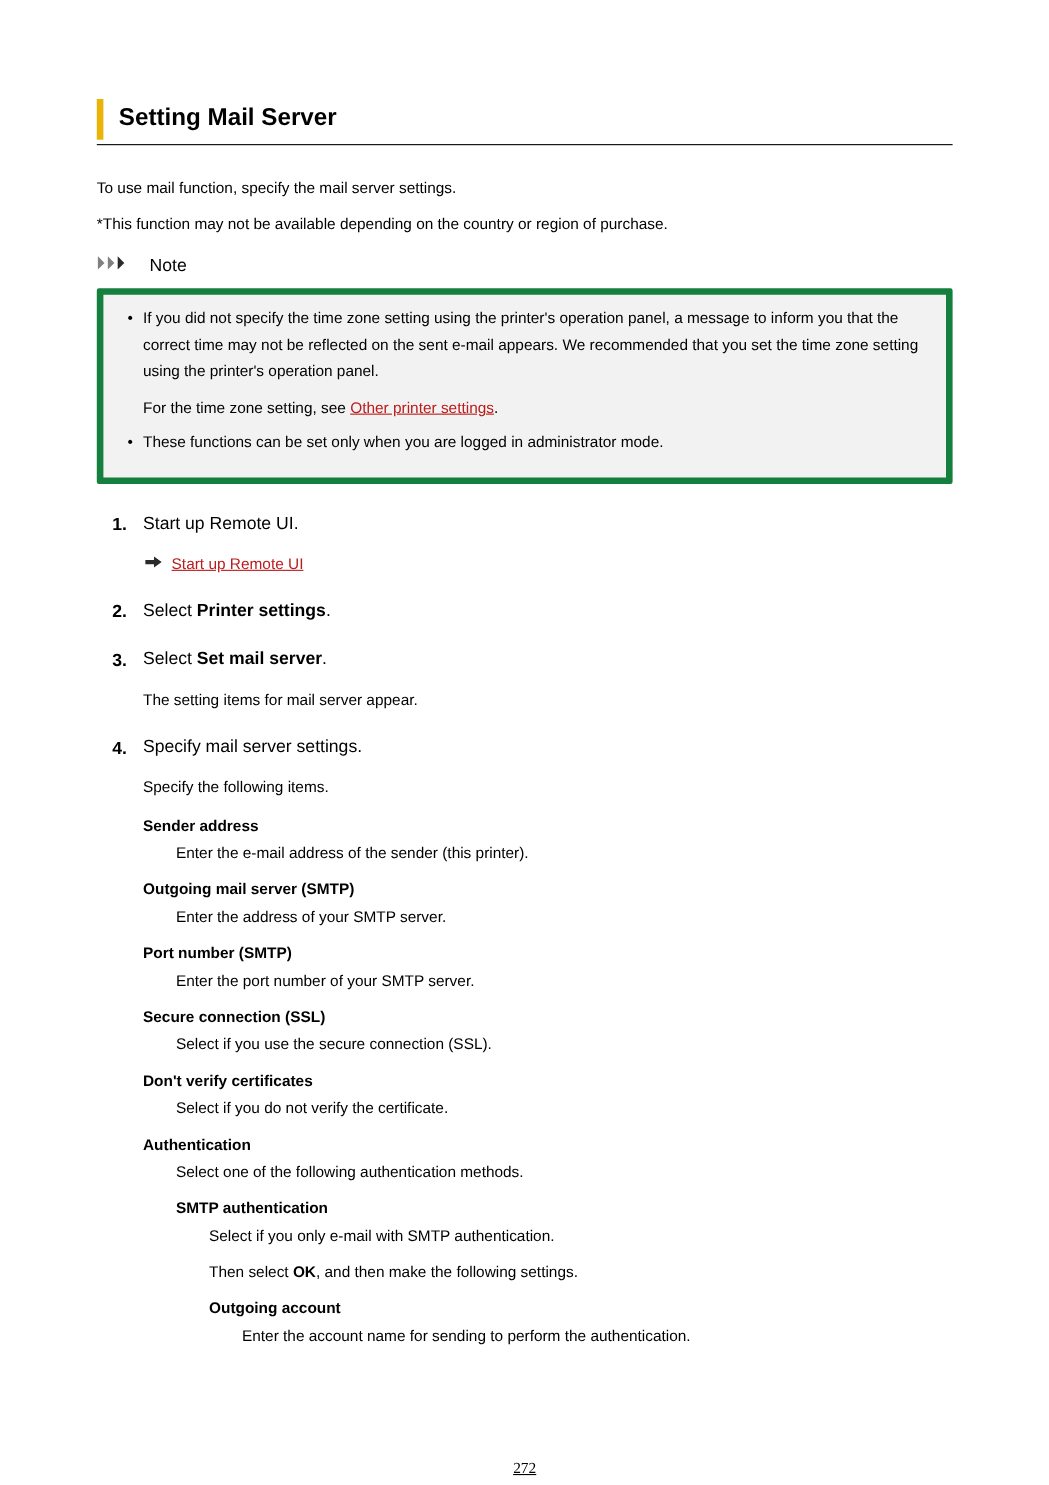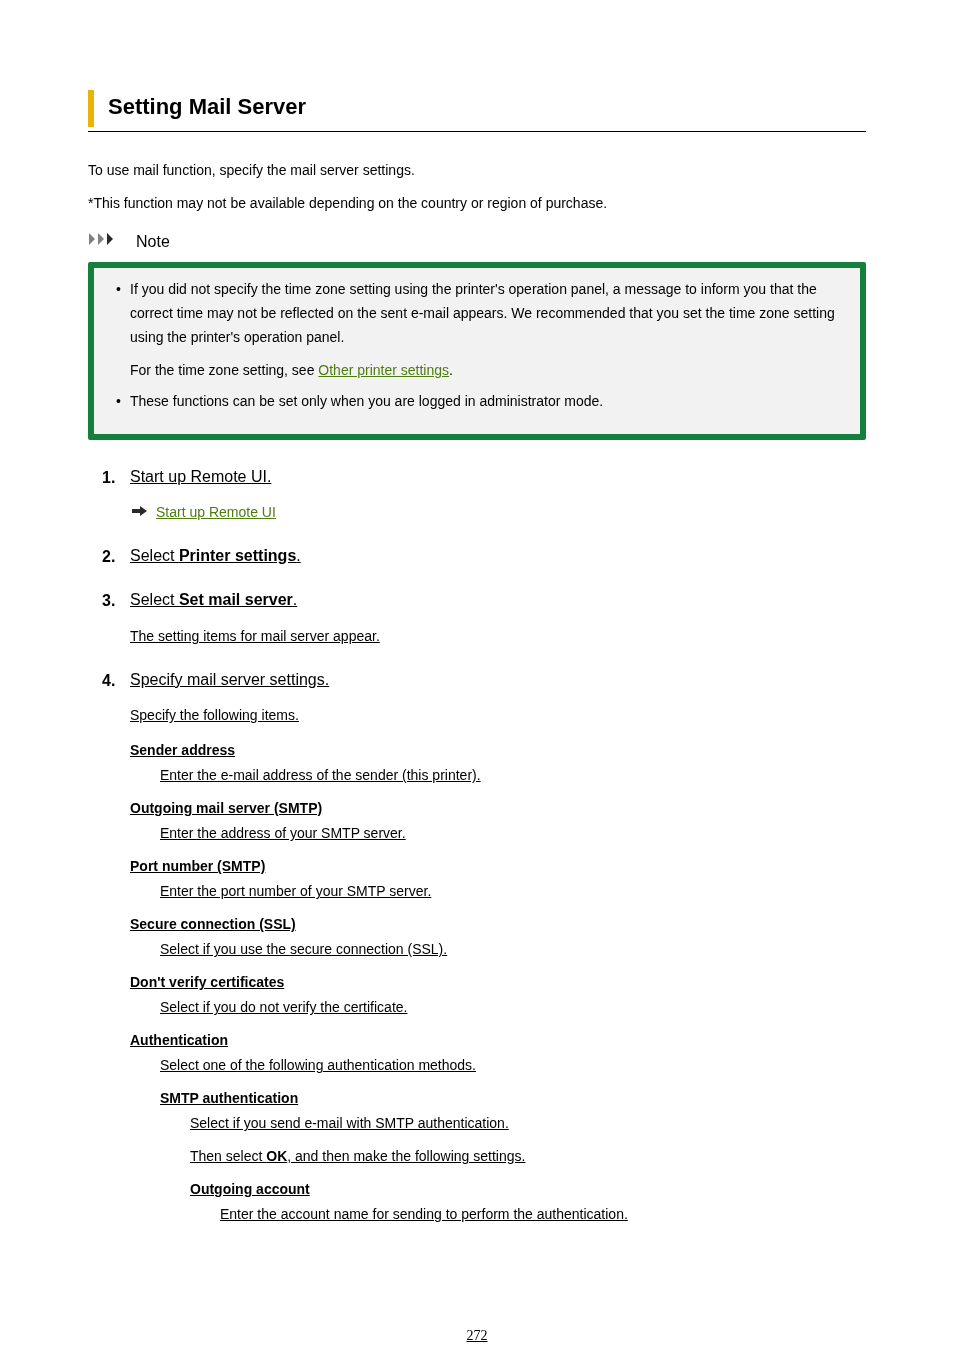--- a/index.html
+++ b/index.html
@@ -61,31 +61,30 @@
   .note-box li::before {
     content: "•";
     position: absolute;
     left: 0;
     top: 0;
   }
   .note-box .sub {
     margin-top: 10px;
     line-height: 1.6;
   }
-  a.link { color: #4d7c0f; text-decoration: underline; }
+  a.link { color: #b91c1c; text-decoration: underline; }
   .steps {
     counter-reset: step;
     list-style: none;
     padding-left: 14px;
   }
   .steps > li {
     margin-bottom: 22px;
     position: relative;
     padding-left: 28px;
-    text-decoration: underline;
   }
   .steps > li::before {
     counter-increment: step;
     content: counter(step) ".";
     font-weight: bold;
     font-size: 16px;
     position: absolute;
     left: 0;
     top: 0;
   }
@@ -210,21 +209,21 @@
       <div class="dd">Select if you use the secure connection (SSL).</div>
 
       <div class="dt">Don't verify certificates</div>
       <div class="dd">Select if you do not verify the certificate.</div>
 
       <div class="dt">Authentication</div>
       <div class="dd">Select one of the following authentication methods.</div>
 
       <div class="nested">
         <div class="dt">SMTP authentication</div>
-        <div class="dd">Select if you send e-mail with SMTP authentication.</div>
+        <div class="dd">Select if you only e-mail with SMTP authentication.</div>
         <div class="dd" style="margin-top:12px;">
           <span>Then select </span><span class="inline-bold">OK</span><span>, and then make the following settings.</span>
         </div>
 
         <div class="nested2">
           <div class="dt">Outgoing account</div>
           <div class="dd">Enter the account name for sending to perform the authentication.</div>
         </div>
       </div>
 

